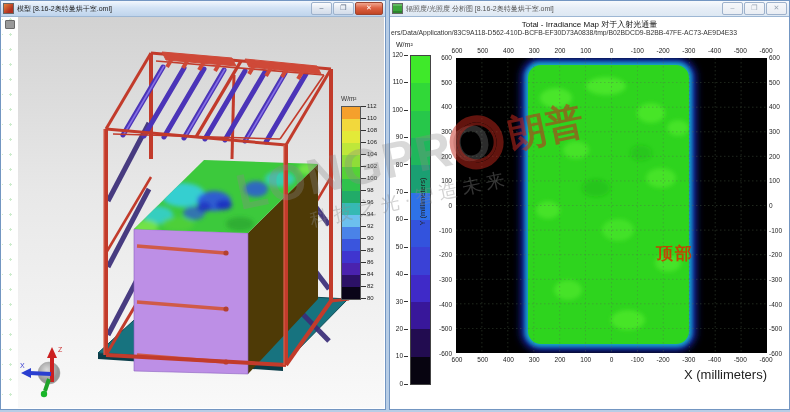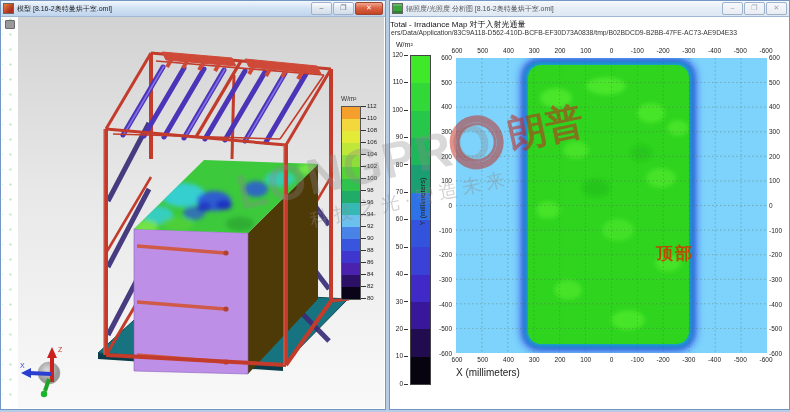--- a/index.html
+++ b/index.html
@@ -34,43 +34,43 @@
              background:linear-gradient(180deg,#d2d2d2 0%,#e8e8e8 45%,#f9f9f9 100%);}
   .left-legend{position:absolute;left:313px;top:78px;width:60px;}
   .left-legend .ltitle{font-size:6.5px;color:#333;margin-left:10px;margin-bottom:2px;}
   .left-legend .lbar{position:absolute;left:10px;top:11px;width:18px;border:1px solid #555;}
   .left-legend .lbar .cseg{height:12px;}
   .left-legend .llabels{position:absolute;left:30px;top:11px;width:30px;height:200px;}
   .left-legend .llabels span{position:absolute;font-size:6px;color:#222;white-space:nowrap;}
   .left-legend .llabels span::before{content:"";display:inline-block;width:5px;height:1px;
         background:#333;vertical-align:middle;margin-right:1px;}
   
-  .chart-title{position:absolute;top:18px;left:0;right:0;text-align:left;font-size:8px;color:#111;}
+  .chart-title{position:absolute;top:18px;left:0;right:0;text-align:center;font-size:8px;color:#111;}
   .chart-path{position:absolute;top:28px;left:1px;right:1px;font-size:6.8px;color:#333;
               white-space:nowrap;overflow:hidden;}
   .unit-label{position:absolute;top:40px;left:6px;font-size:7px;color:#222;}
   .rcbar{position:absolute;left:2px;top:54px;width:46px;height:330px;}
   .rcbar .rbar{position:absolute;left:18px;top:0;width:21px;height:330px;border:1px solid #444;
                display:flex;flex-direction:column;box-sizing:border-box;}
   .rcbar .rbar .cseg{flex:1;}
   .rcbar .rlabels{position:absolute;left:0;top:0;width:16px;height:330px;}
   .rcbar .rlabels span{position:absolute;right:0;font-size:6.5px;color:#222;}
   .rcbar .rlabels span::after{content:"";display:inline-block;width:4px;height:1px;background:#333;
         vertical-align:middle;margin-left:1px;}
-  .plot{position:absolute;left:66px;top:57px;width:311px;height:295px;background:#7dd3fc;}
+  .plot{position:absolute;left:66px;top:57px;width:311px;height:295px;background:#000000;}
   .tickrow{position:absolute;left:56px;width:331px;display:flex;justify-content:space-between;}
   .tickrow span{width:22px;text-align:center;font-size:6.5px;color:#222;}
   .tickrow.top{top:46px;} .tickrow.bottom{top:355px;}
   .tickcol{position:absolute;top:53px;height:303px;width:20px;display:flex;flex-direction:column;
            justify-content:space-between;}
   .tickcol span{font-size:6.5px;color:#222;}
   .tickcol.left{left:42px;text-align:right;} .tickcol.left span{text-align:right;}
   .tickcol.right{left:379px;text-align:left;}
-  .xaxis-label{position:absolute;top:366px;left:66px;width:311px;text-align:left;
-               font-size:10px;color:#222;}
+  .xaxis-label{position:absolute;top:366px;left:66px;width:311px;text-align:right;
+               font-size:13px;color:#222;}
   .yaxis-label{position:absolute;left:-8px;top:196px;width:80px;text-align:center;font-size:7.5px;
                color:#222;transform:rotate(-90deg);}
   .annotation{position:absolute;left:200px;top:184px;font-size:17px;font-weight:bold;
               color:var(--annotation-red);letter-spacing:2px;opacity:.9;}
   .stats{position:absolute;left:0;right:0;text-align:center;font-size:7.3px;color:#222;}
   .stats.l1{top:384px;} .stats.l2{top:395px;}
   
   #watermark{position:absolute;left:238px;top:128px;width:430px;height:130px;z-index:50;
              pointer-events:none;transform:rotate(-12deg);transform-origin:40% 40%;}
   .wm-row{display:flex;align-items:center;}

